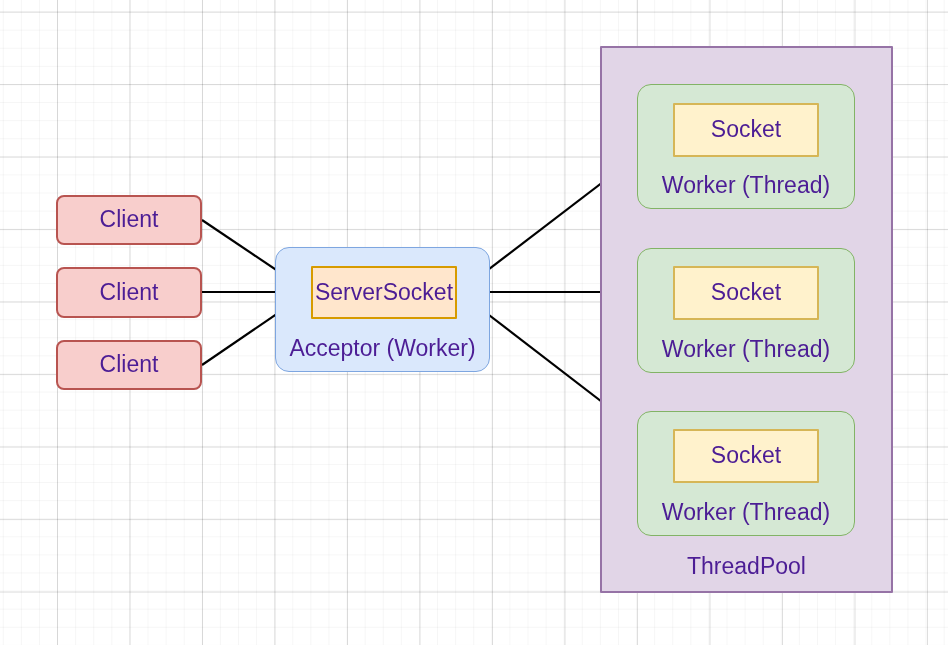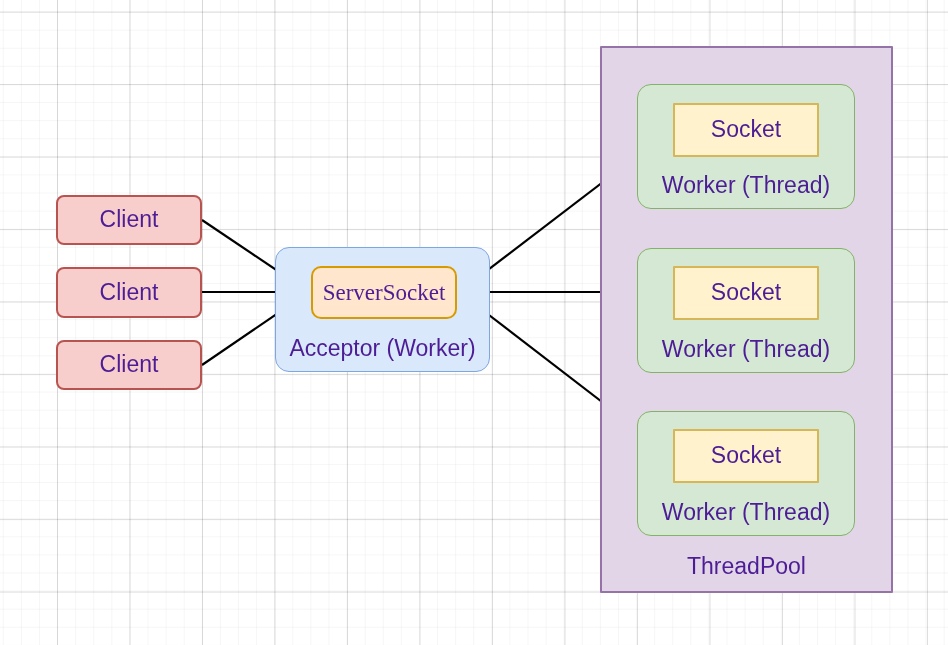--- a/index.html
+++ b/index.html
@@ -55,22 +55,21 @@
     background: #dae8fc;
     border: 1.5px solid #7ea6e0;
     border-radius: 14px;
     align-items: flex-end;
     justify-content: center;
     padding-bottom: 10px;
   }
   .serversocket-box {
     background: #ffe6cc;
     border: 2px solid #d79b00;
-    border-radius: 10px;
-    font-family: Liberation Serif, serif;
+    border-radius: 1px;
   }
   .threadpool-box {
     background: #e1d5e7;
     border: 2px solid #9673a6;
     border-radius: 1px;
     align-items: flex-end;
     justify-content: center;
     padding-bottom: 12px;
   }
   .worker-box {

